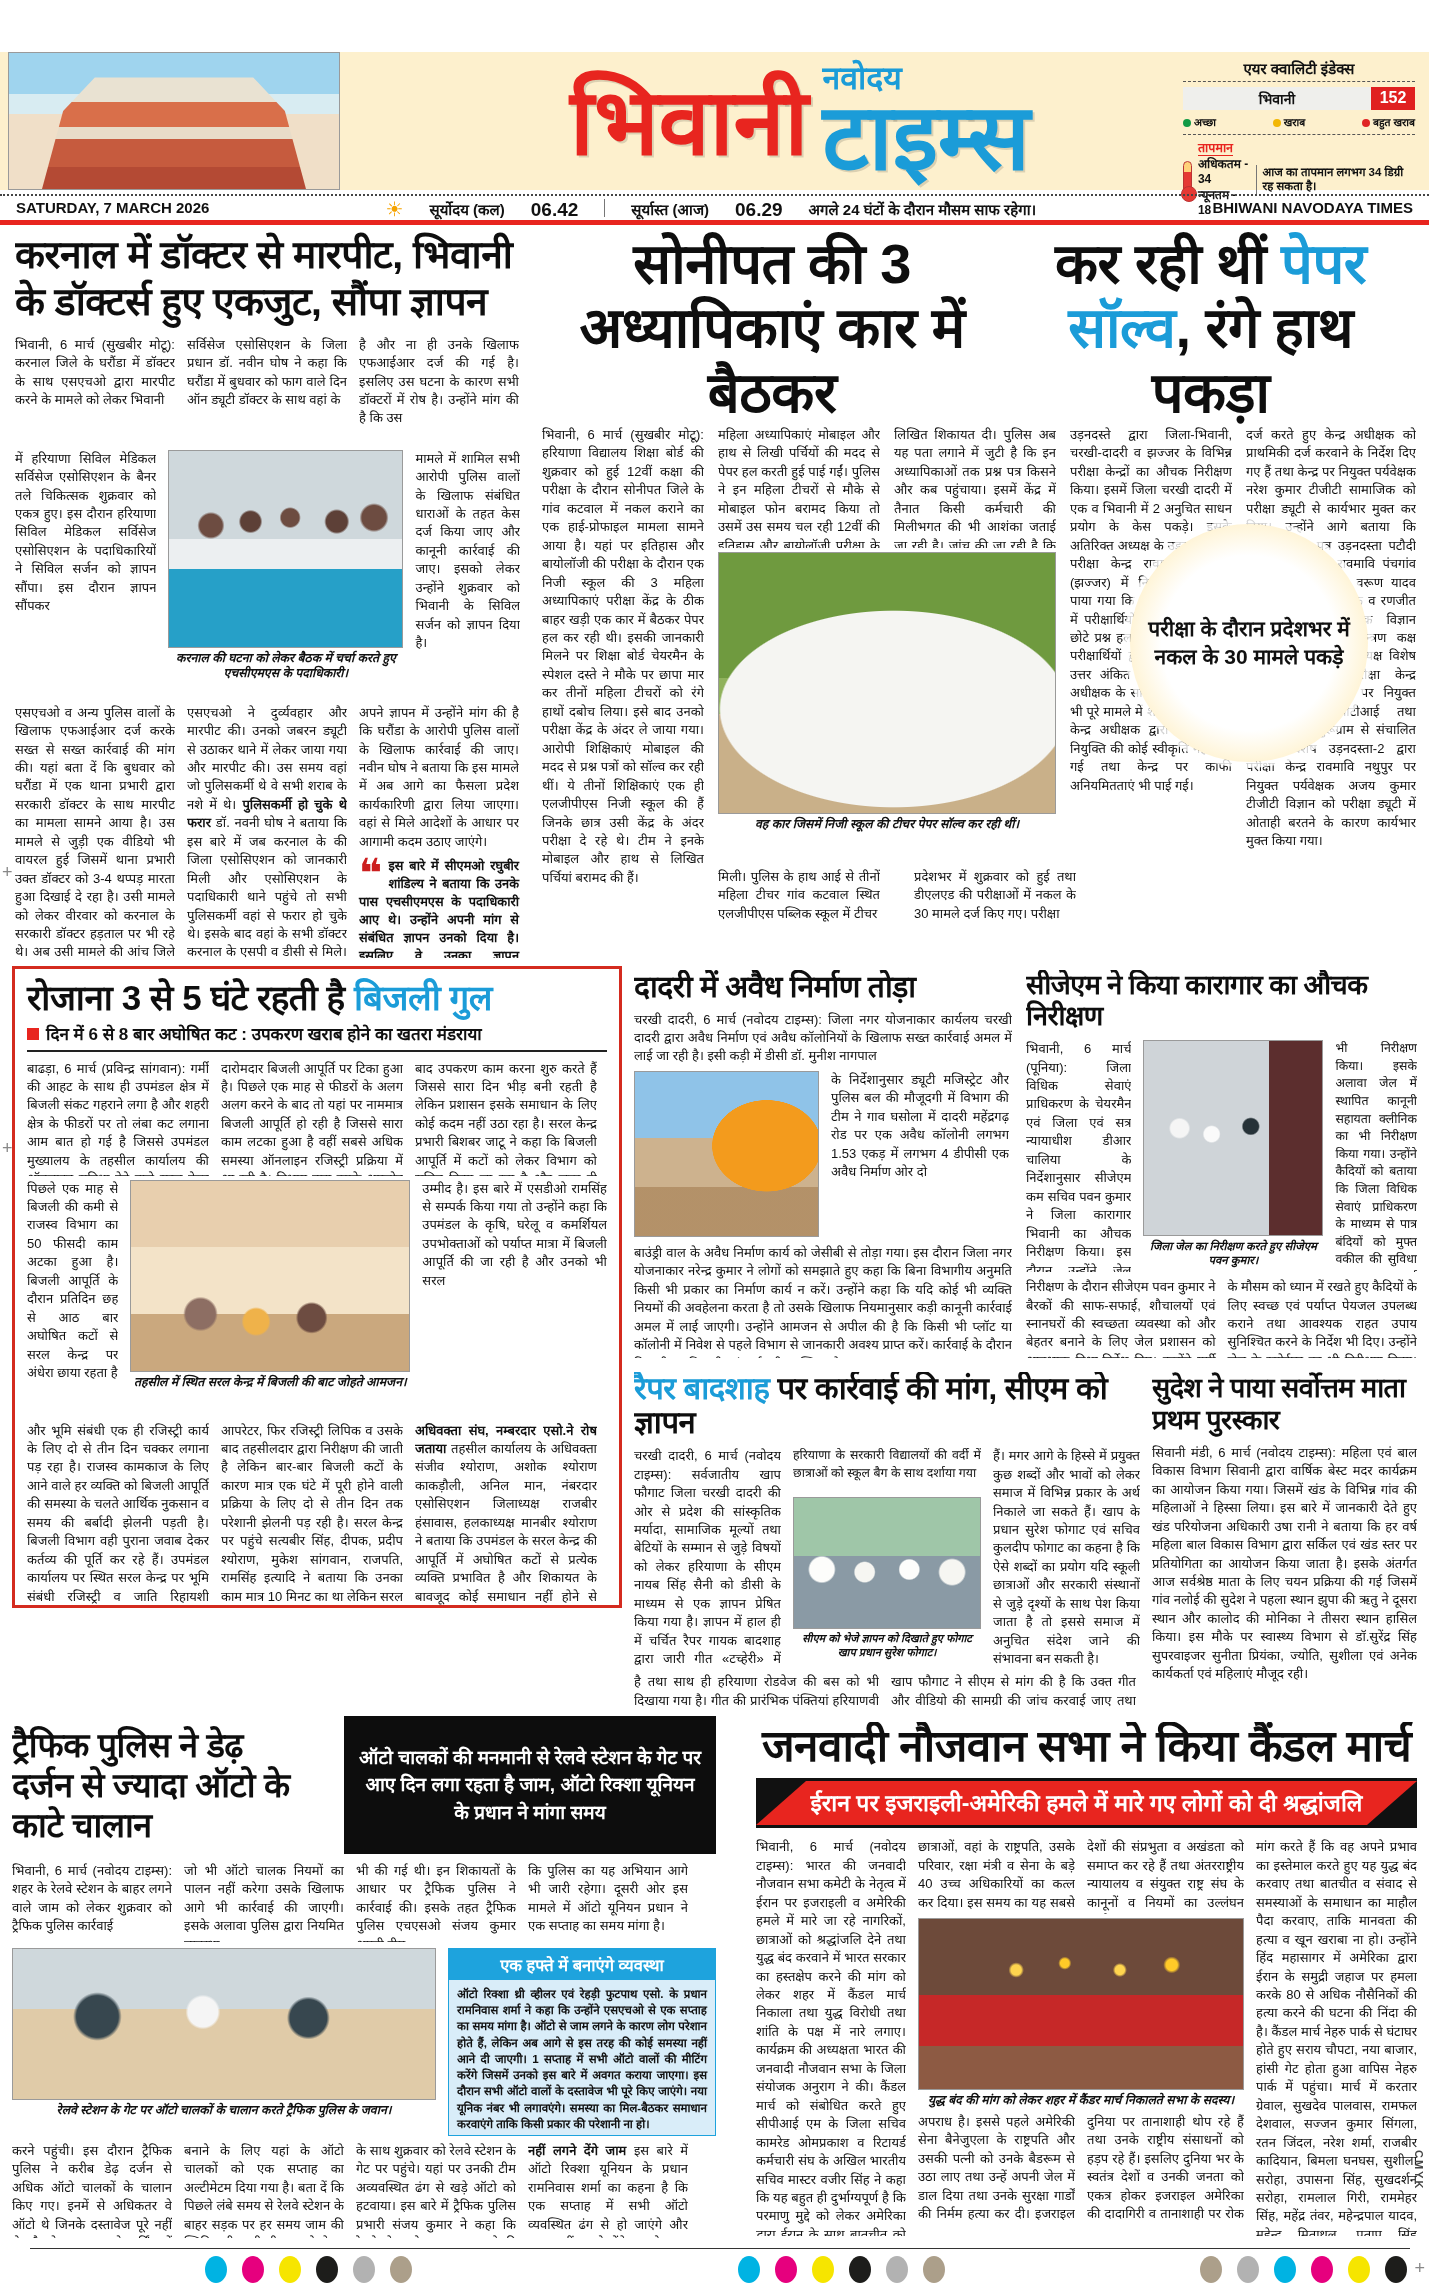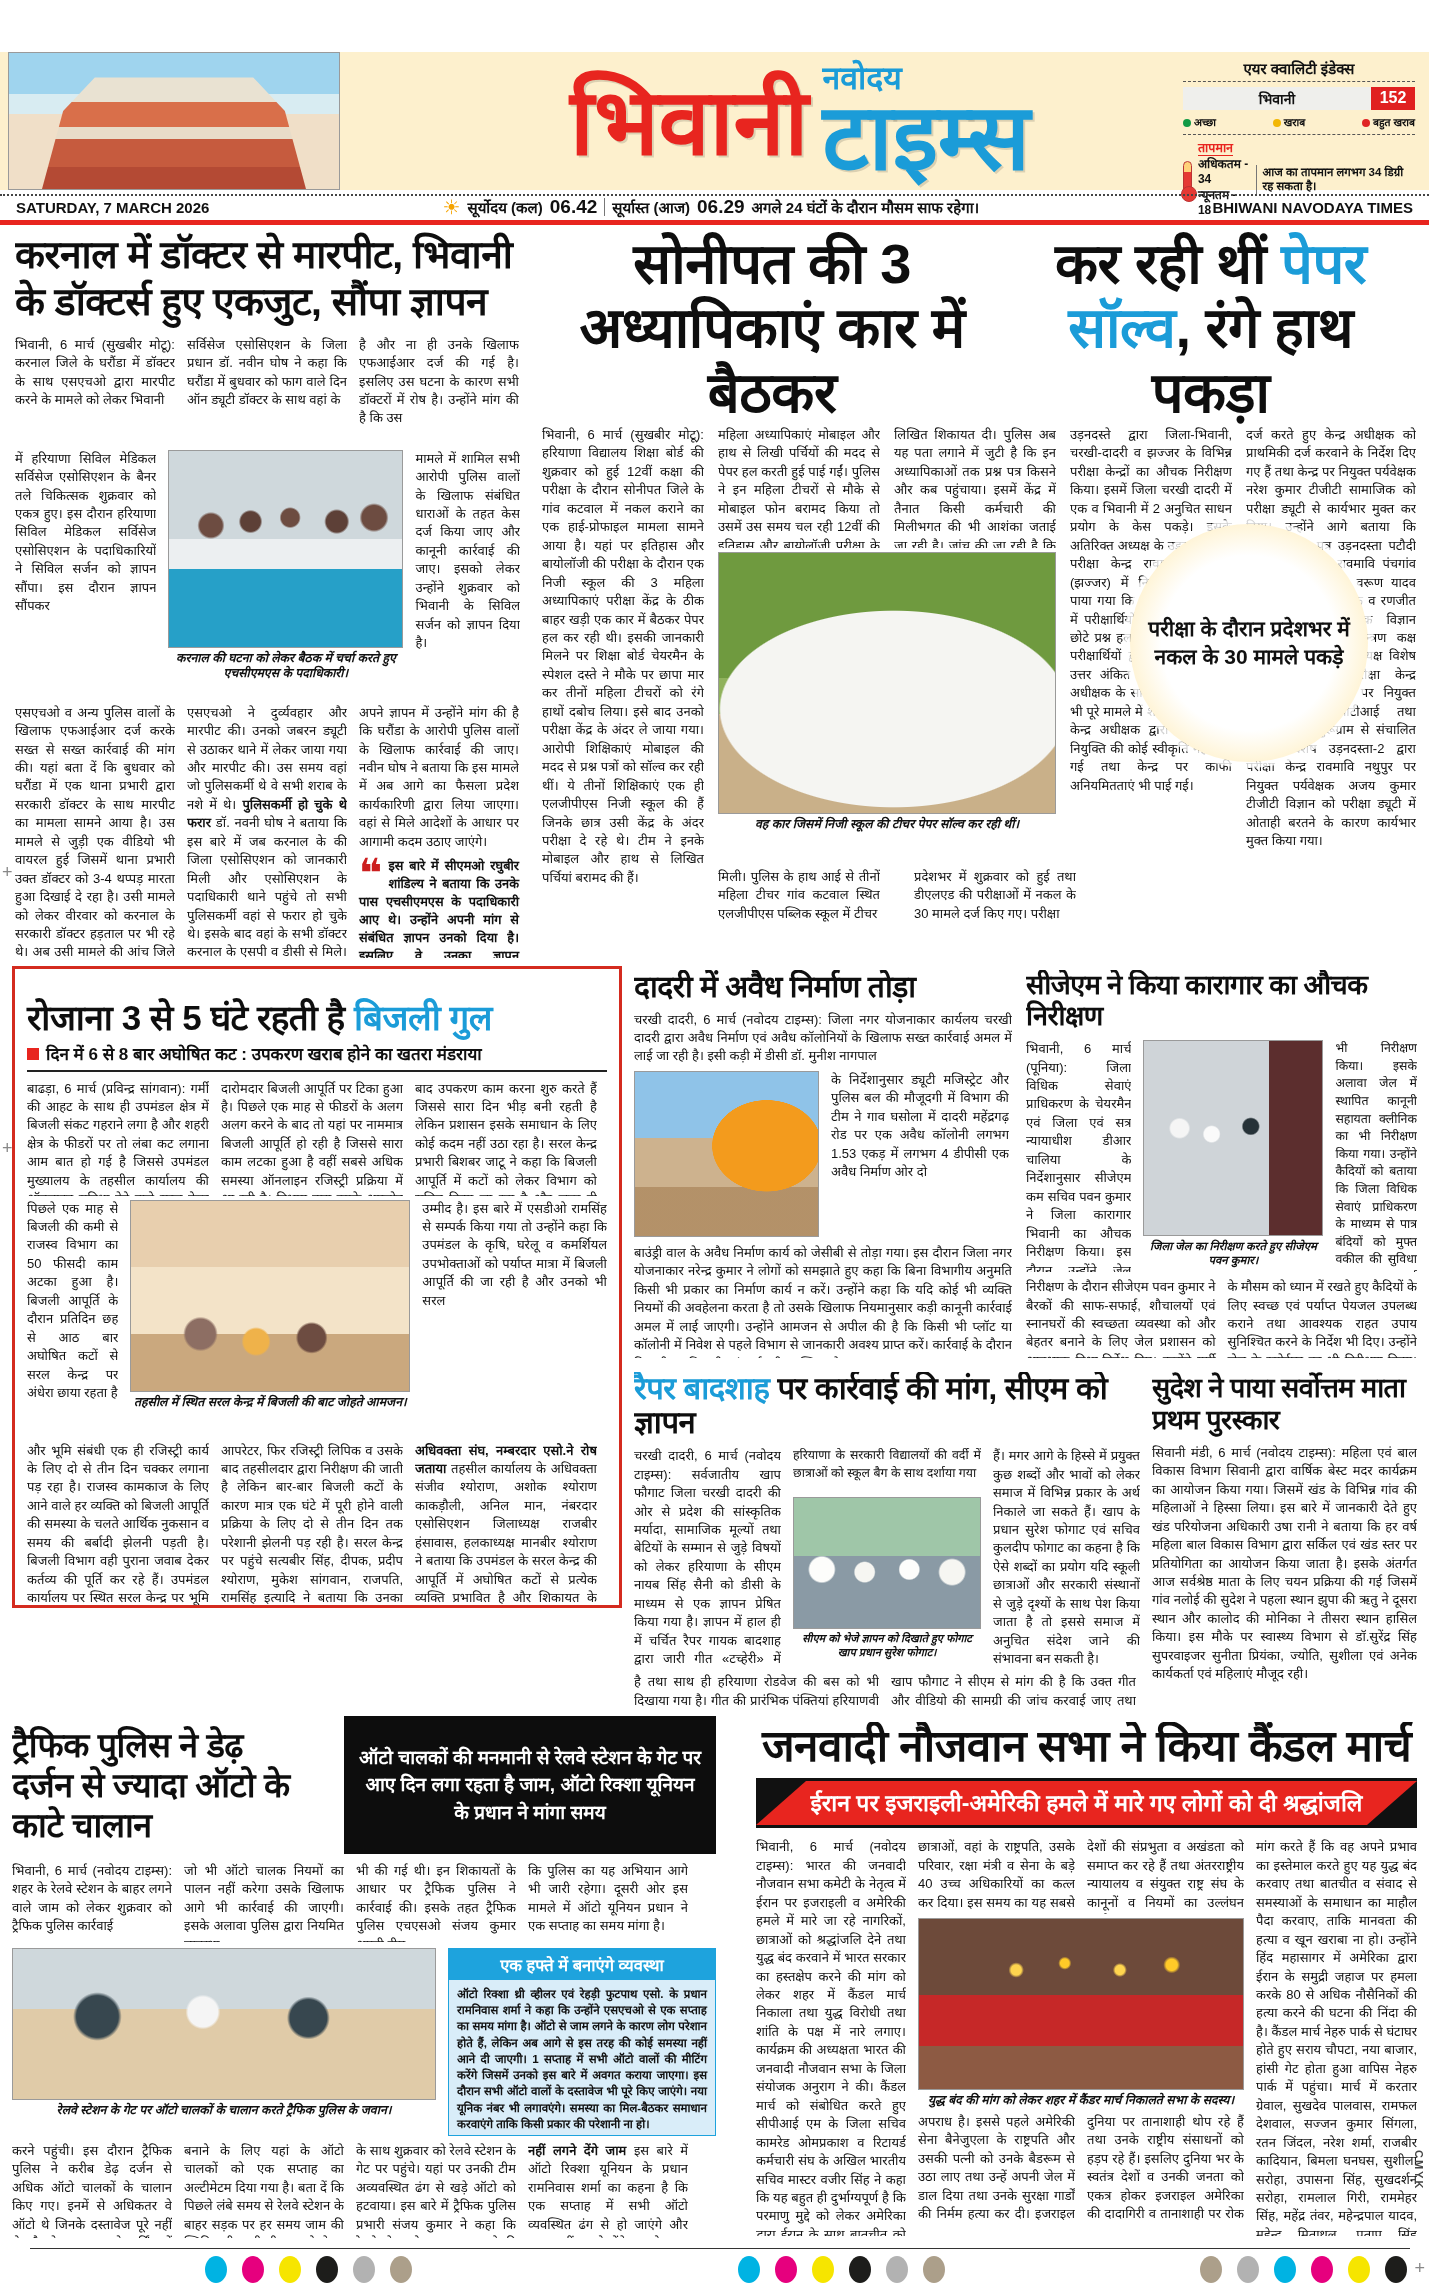--- a/index.html
+++ b/index.html
@@ -26,21 +26,21 @@
   .citybar .v{width:44px;background:#e02020;color:#fff;font-weight:800;text-align:center;font-size:16px;padding:2px 0;}
   .legend{display:flex;justify-content:space-between;margin-top:5px;border-bottom:1px dashed #555;padding-bottom:5px;font-size:10.5px;font-weight:700;}
   .dot{display:inline-block;width:8px;height:8px;border-radius:50%;margin-right:3px;vertical-align:middle;}
   .temprow{display:flex;gap:6px;margin-top:5px;align-items:center;}
   .thermo{width:9px;height:34px;border-radius:5px;background:linear-gradient(180deg,#ffd27a 0 30%,#e53935 30% 100%);border:1px solid #b33;position:relative;}
   .thermo::after{content:"";position:absolute;left:-3px;bottom:-6px;width:14px;height:14px;border-radius:50%;background:#e53935;border:1px solid #b33;}
   .temprow .lbl{color:#e8251f;font-weight:800;font-size:12.5px;border-bottom:1px solid #e8251f;}
   .temprow .tt{font-size:12px;font-weight:700;line-height:1.3;}
   .temprow .note{font-size:11.5px;font-weight:700;border-left:1px solid #777;padding-left:6px;line-height:1.3;}
   
-  .dateline{display:flex;align-items:center;gap:7px;border-top:2px dotted #444;border-bottom:0;padding:3px 16px;font-weight:800;font-size:15px;}
+  .dateline{display:flex;gap:26px;border-top:2px dotted #444;border-bottom:0;padding:3px 16px;font-weight:800;font-size:15px;}
   .dateline .big{font-size:19px;font-weight:800;}
   .sun{color:#f5a300;font-size:20px;line-height:1;}
   .vline{width:1px;height:18px;background:#777;}
   .redrule{background:#e8251f;}
   
   .quote{margin-top:6px;font-size:12.8px;font-weight:700;line-height:1.4;text-align:justify;}
   .quote::before{content:"❝";color:#cc1f1f;font-size:40px;float:left;line-height:.8;margin-right:6px;}
   
   .redbox{border:3px solid #d42b1f;box-sizing:border-box;padding:10px 12px;}
   .subhead{font-size:17px;font-weight:800;border-bottom:2px solid #222;padding-bottom:5px;margin:4px 0 8px 0;}
@@ -208,21 +208,21 @@
         
       </div>
       <div class="col abs" style="left:352px;top:442px;width:162px;height:88px;margin-left:20px;">प्रदेशभर में शुक्रवार को हुई तथा डीएलएड की परीक्षाओं में नकल के 30 मामले दर्ज किए गए। परीक्षा</div>
       <div class="col abs" style="left:528px;top:0;width:162px;height:530px;">उड़नदस्ते द्वारा जिला-भिवानी, चरखी-दादरी व झज्जर के विभिन्न परीक्षा केन्द्रों का औचक निरीक्षण किया। इसमें जिला चरखी दादरी में एक व भिवानी में 2 अनुचित साधन प्रयोग के केस पकड़े। इसके अतिरिक्त अध्यक्ष के उड़नदस्ते द्वारा परीक्षा केन्द्र रावमावि लडरावन (झज्जर) में निरीक्षण के दौरान पाया गया कि लगभग सभी कमरों में परीक्षार्थियों द्वारा सभी कोड के छोटे प्रश्न हल करवाए गए हैं। कुछ परीक्षार्थियों द्वारा प्रश्न पत्र पर भी उत्तर अंकित किए हुए थे। केन्द्र अधीक्षक के साथ पर्यवेक्षक अमला भी पूरे मामले में शामिल पाया गया। केन्द्र अधीक्षक द्वारा लिपिक की नियुक्ति की कोई स्वीकृति नहीं पाई गई तथा केन्द्र पर काफी अनियमितताएं भी पाई गई।</div>
       <div class="col abs" style="left:704px;top:0;width:170px;height:530px;">दर्ज करते हुए केन्द्र अधीक्षक को प्राथमिकी दर्ज करवाने के निर्देश दिए गए हैं तथा केन्द्र पर नियुक्त पर्यवेक्षक नरेश कुमार टीजीटी सामाजिक को परीक्षा ड्यूटी से कार्यभार मुक्त कर दिया। उन्होंने आगे बताया कि एसडीएम प्रश्न पत्र उड़नदस्ता पटौदी द्वारा परीक्षा केन्द्र रावमावि पंचगांव पर नियुक्त पर्यवेक्षक वरूण यादव टीजीटी अंग्रेजी अध्यापक व रणजीत सिंह टीजीटी सामाजिक विज्ञान अध्यापक को एवं नियन्त्रण कक्ष पानीपत से संचालित अध्यक्ष विशेष उड़नदस्ता-3 द्वारा परीक्षा केन्द्र राकवमावि बरवाला-1 पर नियुक्त जयविन्द्र सिंह पीटीआई तथा नियन्त्रण कक्ष गुरूग्राम से संचालित अध्यक्ष विशेष उड़नदस्ता-2 द्वारा परीक्षा केन्द्र रावमावि नथुपुर पर नियुक्त पर्यवेक्षक अजय कुमार टीजीटी विज्ञान को परीक्षा ड्यूटी में ओताही बरतने के कारण कार्यभार मुक्त किया गया।</div>
       <div class="circlehl abs" style="left:588px;top:98px;width:238px;height:238px;">परीक्षा के दौरान प्रदेशभर में नकल के 30 मामले पकड़े</div>
     </div>
   </div>
 
   <div class="abs redbox" style="left:12px;top:966px;width:610px;height:642px;overflow:hidden;">
-    <div class="hl" style="font-size:35px;line-height:1.1;margin-top:20px;">
+    <div class="hl" style="font-size:35px;line-height:1.1;">
       <span>रोजाना 3 से 5 घंटे रहती है </span><span class="blue">बिजली गुल</span>
     </div>
     <div class="subhead"><span class="sq"></span><span>दिन में 6 से 8 बार अघोषित कट : उपकरण खराब होने का खतरा मंडराया</span></div>
     <div class="flexrow" style="height:116px;">
       <div class="col" style="width:182px;">बाढड़ा, 6 मार्च (प्रविन्द्र सांगवान): गर्मी की आहट के साथ ही उपमंडल क्षेत्र में बिजली संकट गहराने लगा है और शहरी क्षेत्र के फीडरों पर तो लंबा कट लगाना आम बात हो गई है जिससे उपमंडल मुख्यालय के तहसील कार्यालय की ऑनलाइन सुविधा देने वाले सरल केन्द्र पर बिजली आपूर्ति सिस्टम पूरी तरह लड़खड़ा गया है।</div>
       <div class="col" style="width:182px;">दारोमदार बिजली आपूर्ति पर टिका हुआ है। पिछले एक माह से फीडरों के अलग अलग करने के बाद तो यहां पर नाममात्र बिजली आपूर्ति हो रही है जिससे सारा काम लटका हुआ है वहीं सबसे अधिक समस्या ऑनलाइन रजिस्ट्री प्रक्रिया में आ रही है। विभाग द्वारा इसके अपलोड के बाद इसको पहले कम्प्यूटर</div>
       <div class="col" style="width:182px;">बाद उपकरण काम करना शुरु करते हैं जिससे सारा दिन भीड़ बनी रहती है लेकिन प्रशासन इसके समाधान के लिए कोई कदम नहीं उठा रहा है। सरल केन्द्र प्रभारी बिशबर जाटू ने कहा कि बिजली आपूर्ति में कटों को लेकर विभाग को सूचित किया जा रहा है और जल्द ही सुधार की</div>
     </div>
     <div class="flexrow" style="margin-top:4px;height:236px;">
       <div class="col" style="width:92px;">पिछले एक माह से बिजली की कमी से राजस्व विभाग का 50 फीसदी काम अटका हुआ है। बिजली आपूर्ति के दौरान प्रतिदिन छह से आठ बार अघोषित कटों से सरल केन्द्र पर अंधेरा छाया रहता है</div>

